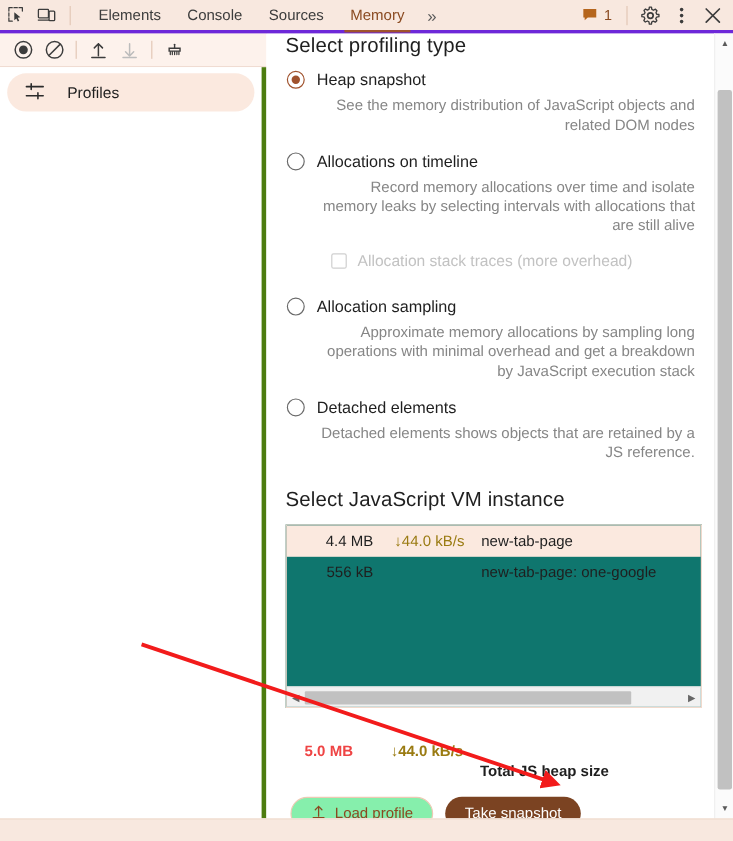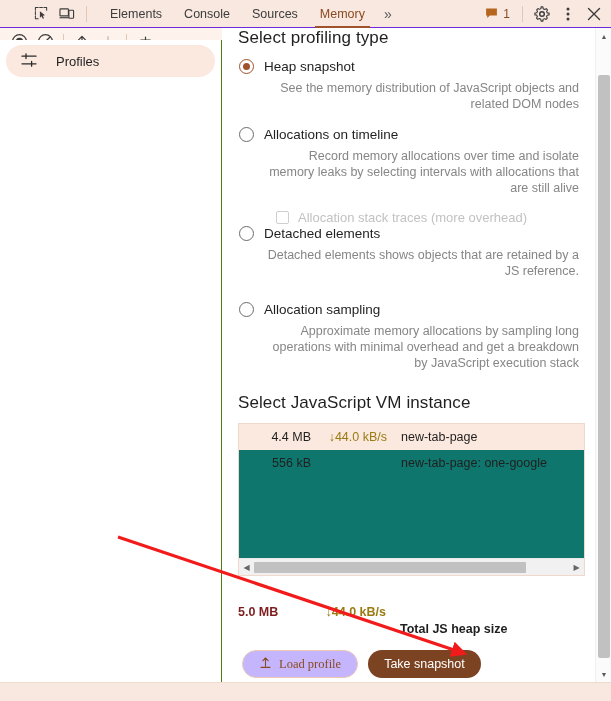--- a/index.html
+++ b/index.html
@@ -10,22 +10,21 @@
     background: #ffffff;
     color: #1f1f1f;
   }
   #app { position: relative; width: 611px; height: 701px; }
 
   
   .tabbar {
     position: absolute; left: 0; top: 0; width: 611px; height: 28px;
     background: #f8e8df;
     display: flex; align-items: center;
-    border-bottom: 1px solid #6d28d9;
-    padding-left: 28px;
+    border-bottom: 3px solid #6d28d9;
   }
   .tb-icon {
     width: 26px; height: 26px;
     display: flex; align-items: center; justify-content: center;
     color: #3c3c3c; flex: none;
   }
   .tb-icon svg { display: block; }
   .tb-sep {
     width: 1px; height: 16px; background: #e3c7b6; margin: 0 6px; flex: none;
   }
@@ -60,22 +59,22 @@
   }
   .sb-icon {
     width: 26px; height: 26px; display: flex; align-items: center;
     justify-content: center; color: #3c3c3c; flex: none;
   }
   .sb-icon.disabled { color: #bcbcbc; }
   .sb-sep { width: 1px; height: 15px; background: #e3c7b6; margin: 0 5px; flex: none; }
 
   
   .sidebar {
-    position: absolute; left: 0; top: 40px; width: 222px; bottom: 19px;
-    background: #ffffff; border-right: 1px solid #4d7c0f;
+    position: absolute; left: 0; top: 56px; width: 222px; bottom: 19px;
+    background: #ffffff; border-right: 4px solid #4d7c0f;
   }
   .side-item {
     margin: 5px 6px 0 6px; height: 32px; border-radius: 16px;
     display: flex; align-items: center; padding-left: 14px; gap: 18px;
     font-size: 13px; color: #1f1f1f;
   }
   .side-item.selected { background: #fbe9df; }
 
   
   .main {
@@ -130,32 +129,32 @@
   .hs-arrow {
     width: 15px; text-align: center; color: #666; font-size: 8px; flex: none;
   }
   .hs-thumb { height: 11px; background: #c1c1c1; border-radius: 1px; flex: none; }
   .hs-track { flex: 1; }
 
   .total {
     display: flex; align-items: center; font-size: 12.5px;
     font-weight: bold; margin-top: 12px;
   }
-  .t-size { width: 72px; text-align: left; color: #7f1d1d; }
+  .t-size { width: 72px; text-align: center; color: #ef4444; }
   .t-rate { width: 82px; text-align: right; padding-right: 6px; color: #9a7b12; }
   .t-label { padding-left: 8px; color: #1f1f1f; margin-top: 34px; }
 
   
   .btnrow { display: flex; gap: 10px; margin-top: 14px; padding-left: 4px; }
   .btn {
     height: 28px; border-radius: 14px; font-size: 12.5px;
     display: inline-flex; align-items: center; gap: 7px; padding: 0 16px;
     cursor: pointer; white-space: nowrap;
   }
-  .btn-outline { border: 1px solid #eccab4; background: #c4b5fd; color: #8a4a21; font-family: Liberation Serif, serif; }
+  .btn-outline { border: 1px solid #eccab4; background: #86efac; color: #8a4a21; }
   .btn-filled { background: #7b4322; color: #ffffff; border: none; }
 
   
   .vscroll {
     position: absolute; right: 0; top: 28px; bottom: 19px; width: 16px;
     background: #fbfbfb; border-left: 1px solid #f0f0f0;
   }
   .vs-arrow {
     position: absolute; left: 0; width: 16px; height: 16px;
     display: flex; align-items: center; justify-content: center;
@@ -310,30 +309,30 @@
       <div class="opt">
         <span class="radio"></span>
         <div class="opt-label">Allocations on timeline</div>
         <div class="opt-desc">Record memory allocations over time and isolate memory leaks by selecting intervals with allocations that are still alive</div>
       </div>
       <div class="subopt">
         <span class="cbox"></span>
         <span>Allocation stack traces (more overhead)</span>
       </div>
 
+      <div class="opt" style="margin-top:22px">
+        <span class="radio"></span>
+        <div class="opt-label">Allocation sampling</div>
+        <div class="opt-desc">Approximate memory allocations by sampling long operations with minimal overhead and get a breakdown by JavaScript execution stack</div>
+      </div>
+
       <div class="opt">
         <span class="radio"></span>
         <div class="opt-label">Detached elements</div>
         <div class="opt-desc">Detached elements shows objects that are retained by a JS reference.</div>
-      </div>
-
-      <div class="opt" style="margin-top:22px">
-        <span class="radio"></span>
-        <div class="opt-label">Allocation sampling</div>
-        <div class="opt-desc">Approximate memory allocations by sampling long operations with minimal overhead and get a breakdown by JavaScript execution stack</div>
       </div>
 
       <h2 class="section" style="margin-top:22px">Select JavaScript VM instance</h2>
 
       <div class="vmtable">
         <div class="vmrows">
           <div class="vmrow sel">
             <span class="c-size">4.4 MB</span>
             <span class="c-rate">↓44.0 kB/s</span>
             <span class="c-name">new-tab-page</span>

